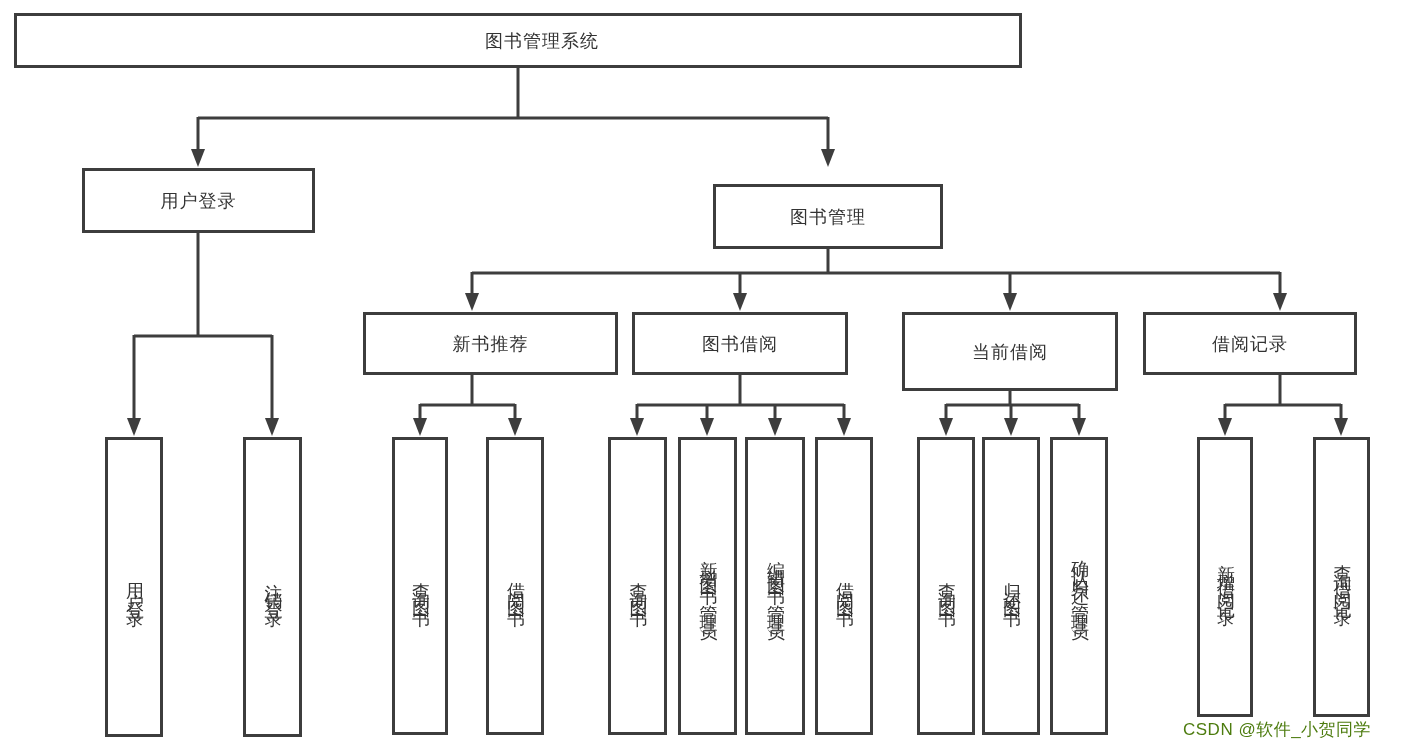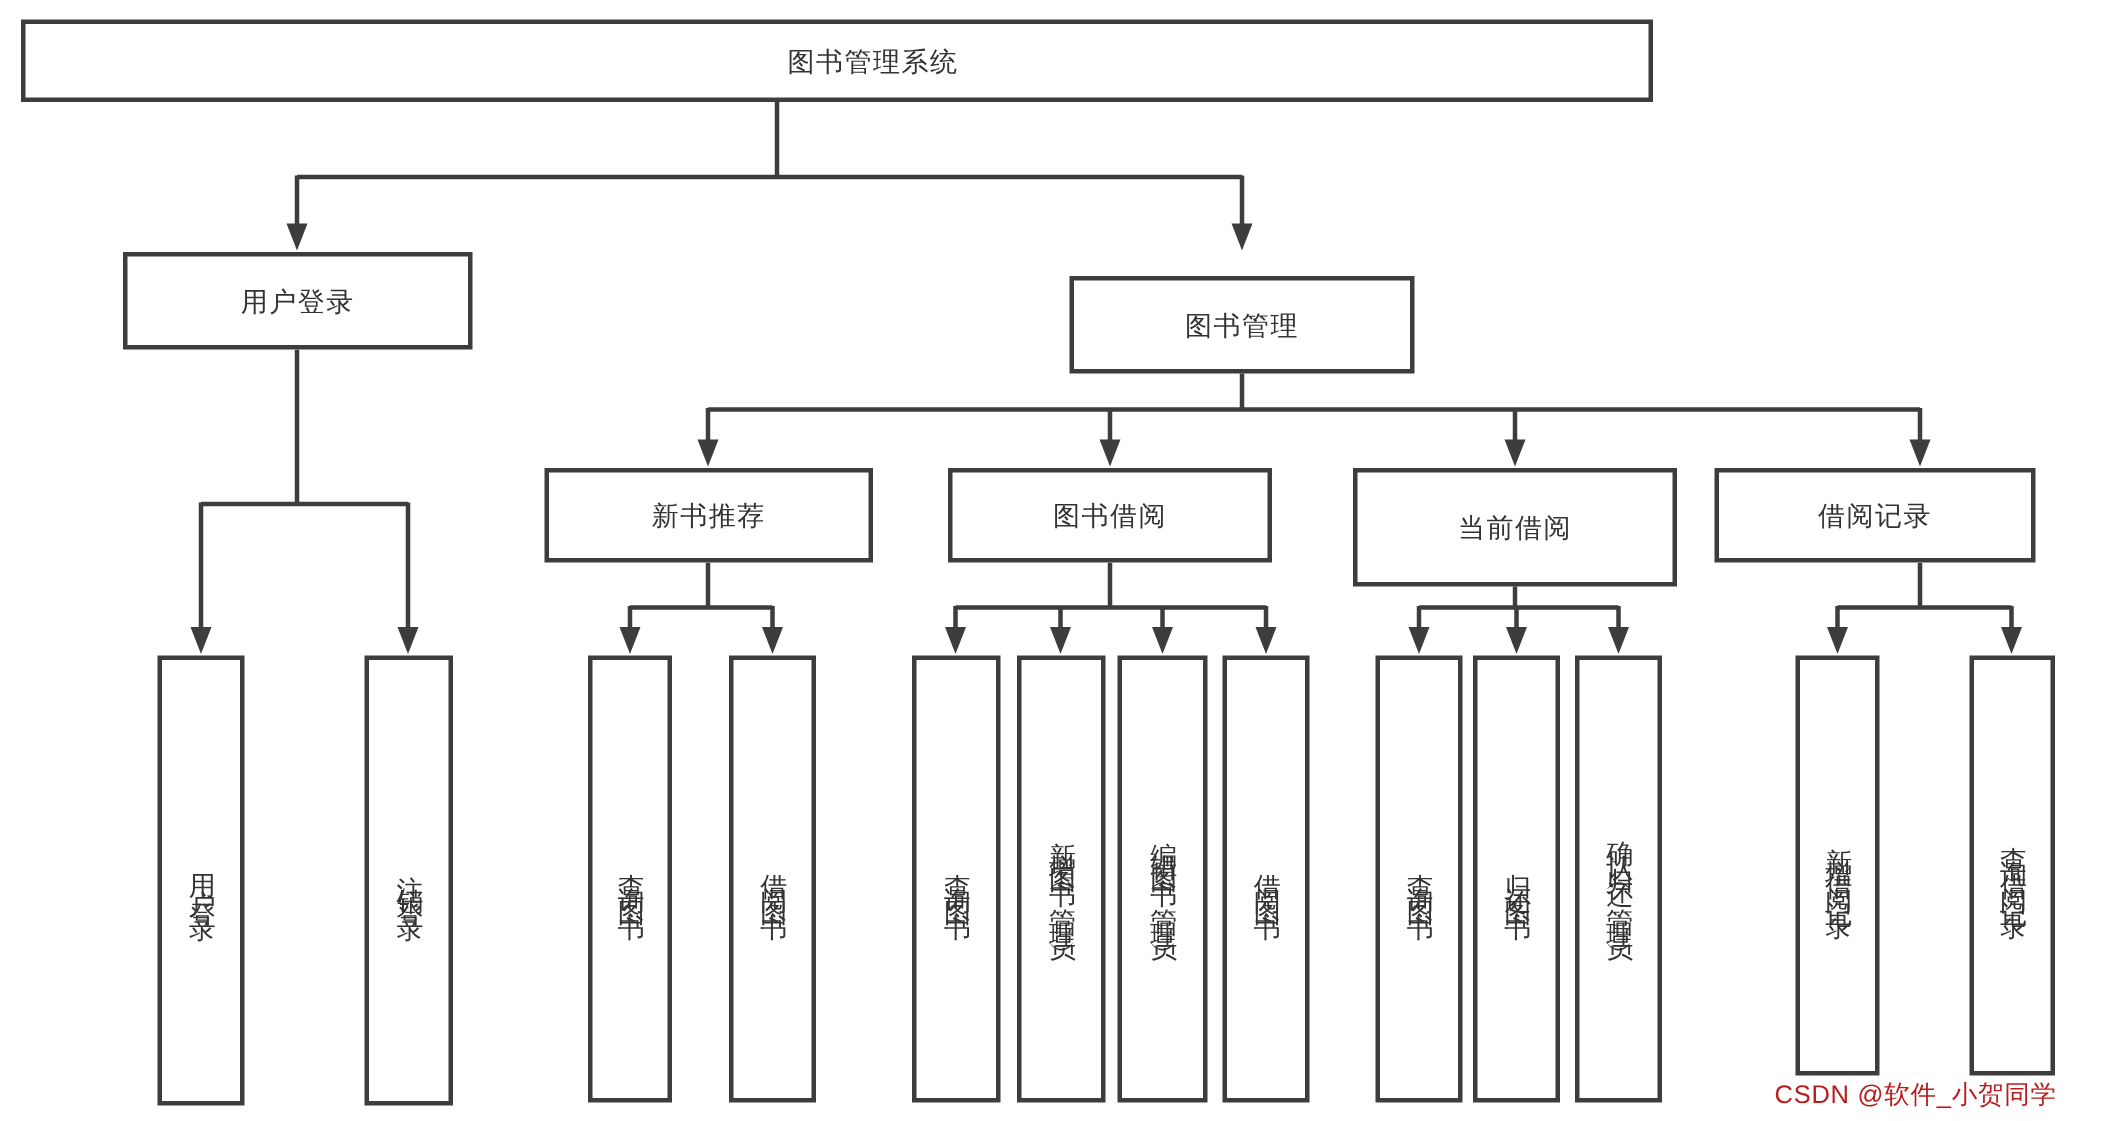--- a/index.html
+++ b/index.html
@@ -37,21 +37,21 @@
     font-size: 18px;
     line-height: 1.1;
     white-space: nowrap;
   }
   .watermark {
     position: absolute;
     left: 1183px;
     top: 718px;
     font-size: 17px;
     letter-spacing: 0.5px;
-    color: #b91c1c;
+    color: #4d7c0f;
     white-space: nowrap;
   }
 </style>
 </head>
 <body>
 
 <div class="stage">
 
   <svg class="overlay" width="1405" height="747">
     <g stroke="#3d3d3d" stroke-width="3" fill="none">
@@ -119,32 +119,32 @@
 
       <polygon points="939,418 953,418 946,436"></polygon>
       <polygon points="1004,418 1018,418 1011,436"></polygon>
       <polygon points="1072,418 1086,418 1079,436"></polygon>
 
       <polygon points="1218,418 1232,418 1225,436"></polygon>
       <polygon points="1334,418 1348,418 1341,436"></polygon>
     </g>
   </svg>
 
-  <div class="node" style="left:14px; top:13px; width:1088px; height:55px;padding-left:48px;">
+  <div class="node" style="left:14px; top:13px; width:1008px; height:55px;padding-left:48px;">
     <span class="h-label">图书管理系统</span>
   </div>
 
   <div class="node" style="left:82px; top:168px; width:233px; height:65px;">
     <span class="h-label">用户登录</span>
   </div>
   <div class="node" style="left:713px; top:184px; width:230px; height:65px;">
     <span class="h-label">图书管理</span>
   </div>
 
-  <div class="node" style="left:363px; top:312px; width:219px; height:63px;">
+  <div class="node" style="left:363px; top:312px; width:255px; height:63px;">
     <span class="h-label">新书推荐</span>
   </div>
   <div class="node" style="left:632px; top:312px; width:216px; height:63px;">
     <span class="h-label">图书借阅</span>
   </div>
   <div class="node" style="left:902px; top:312px; width:216px; height:79px;">
     <span class="h-label">当前借阅</span>
   </div>
   <div class="node" style="left:1143px; top:312px; width:214px; height:63px;font-family:Liberation Mono, monospace;">
     <span class="h-label">借阅记录</span>

